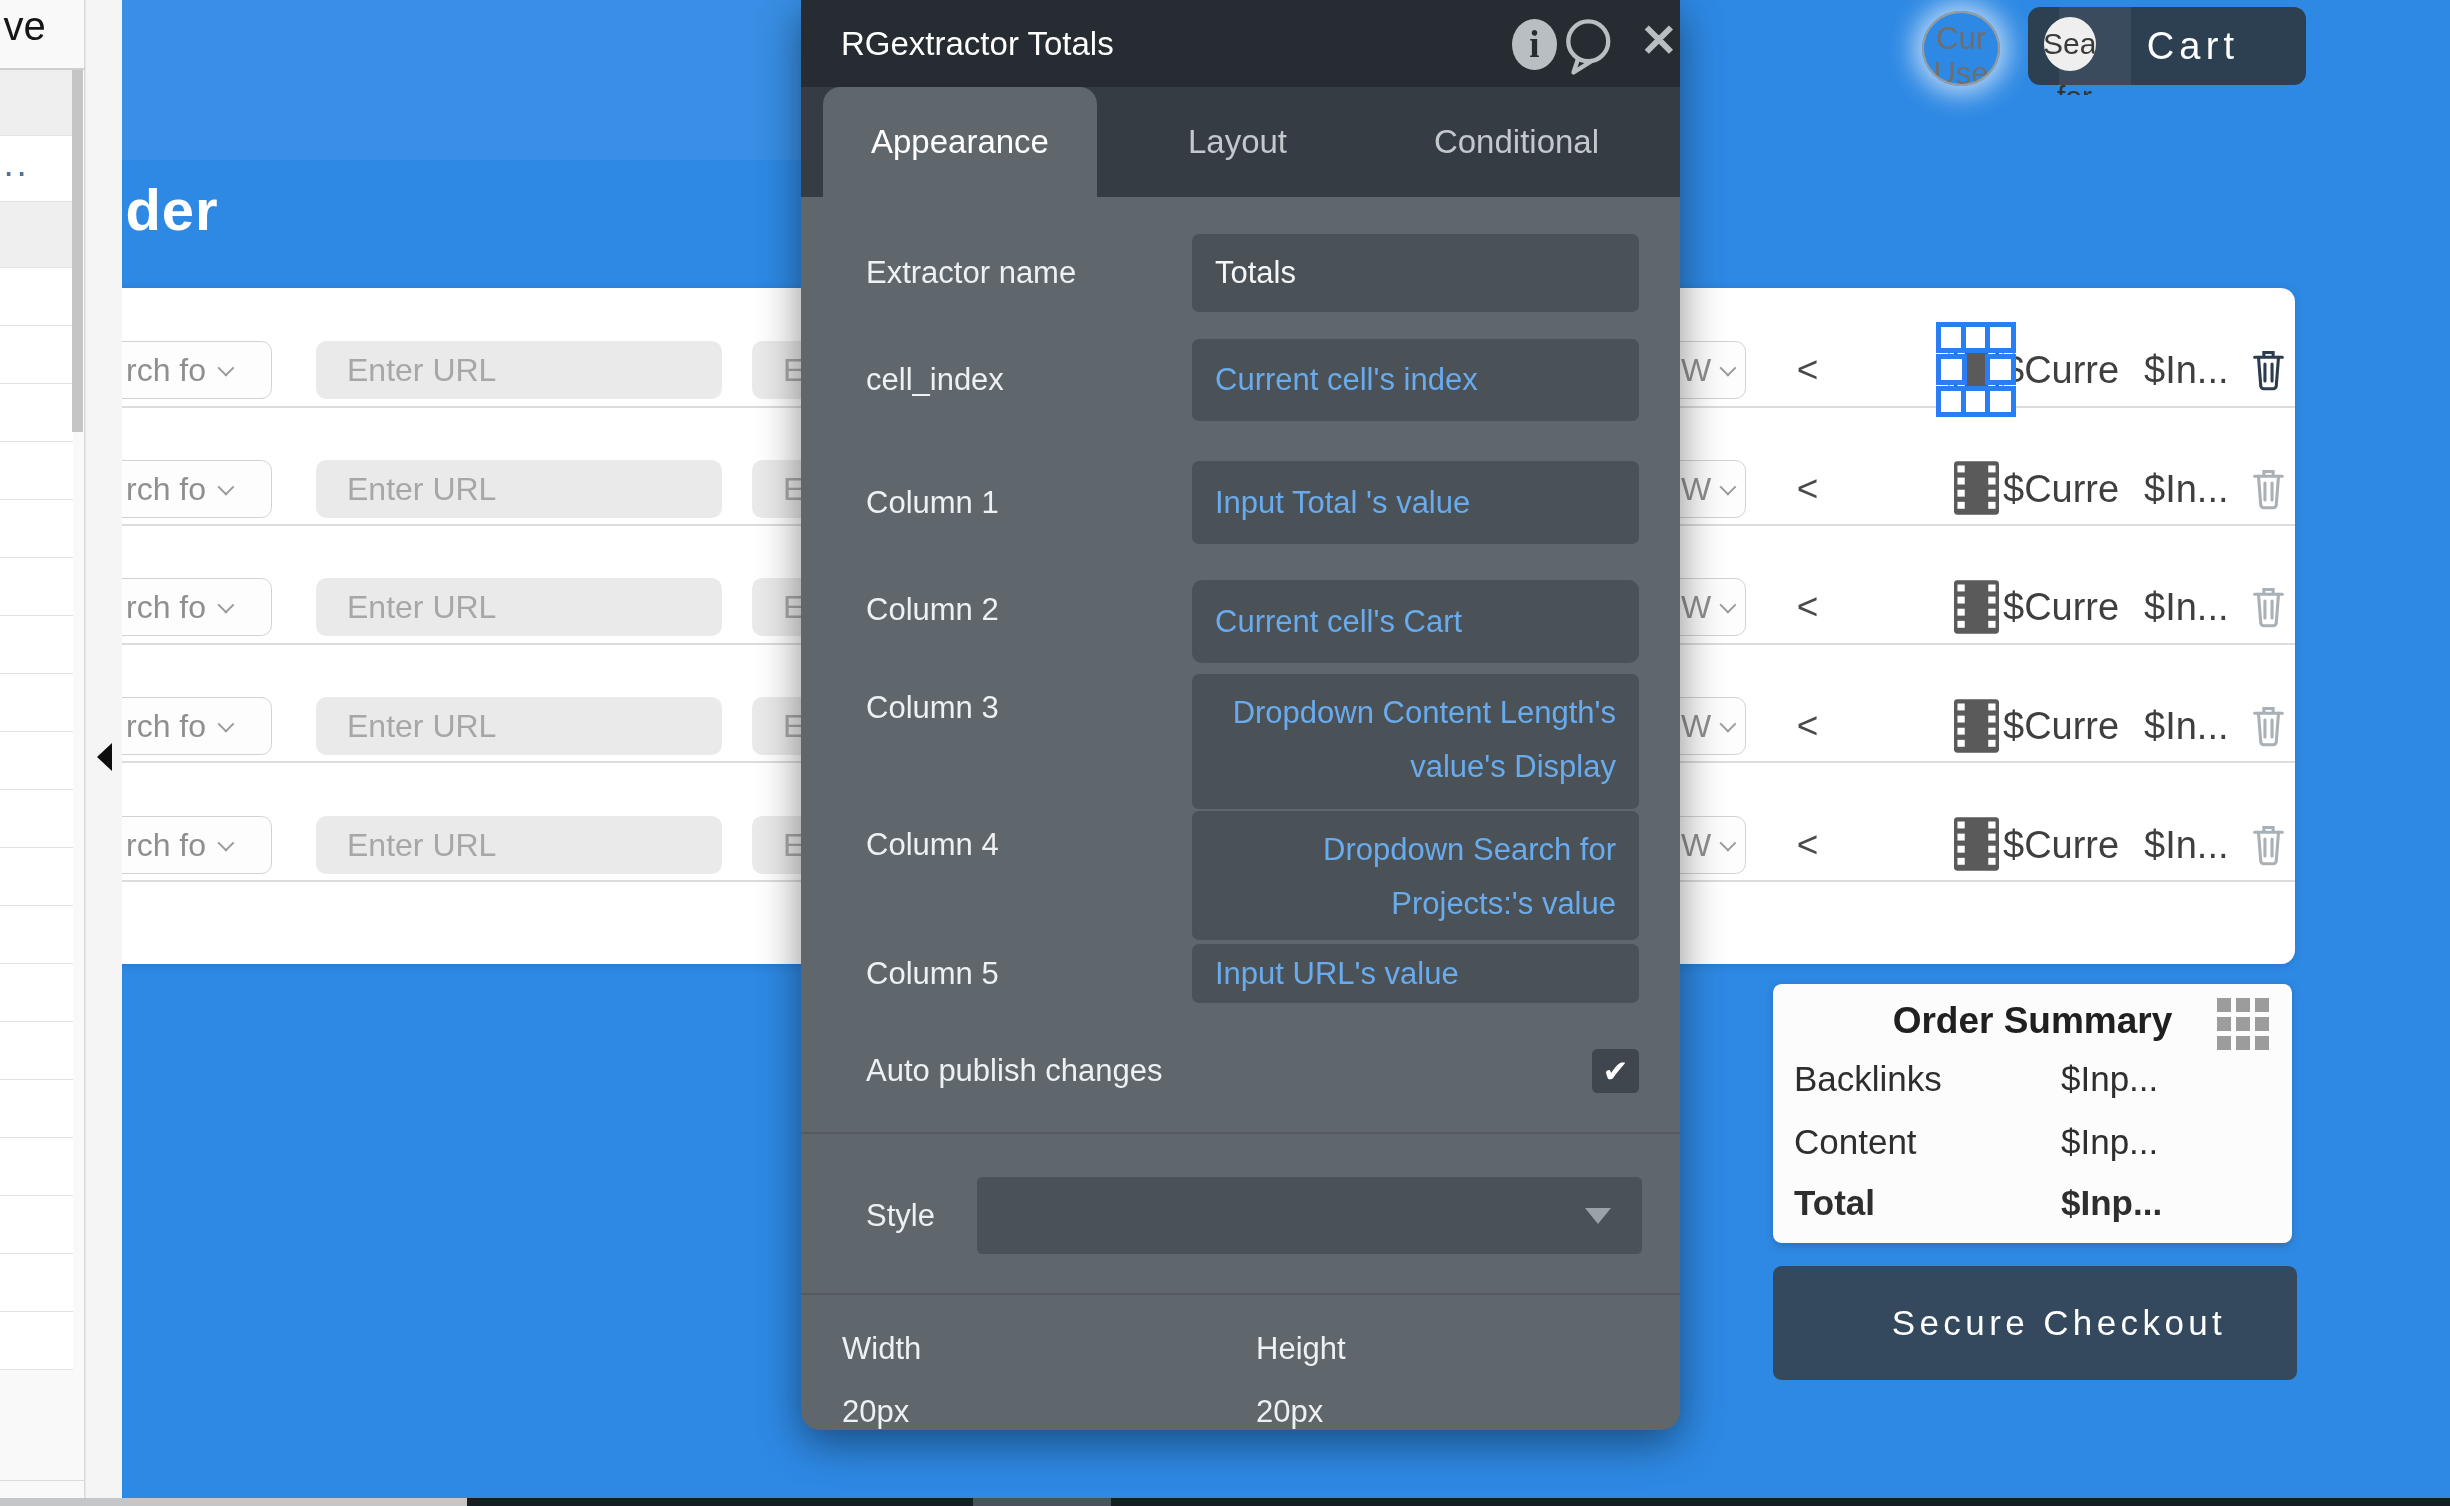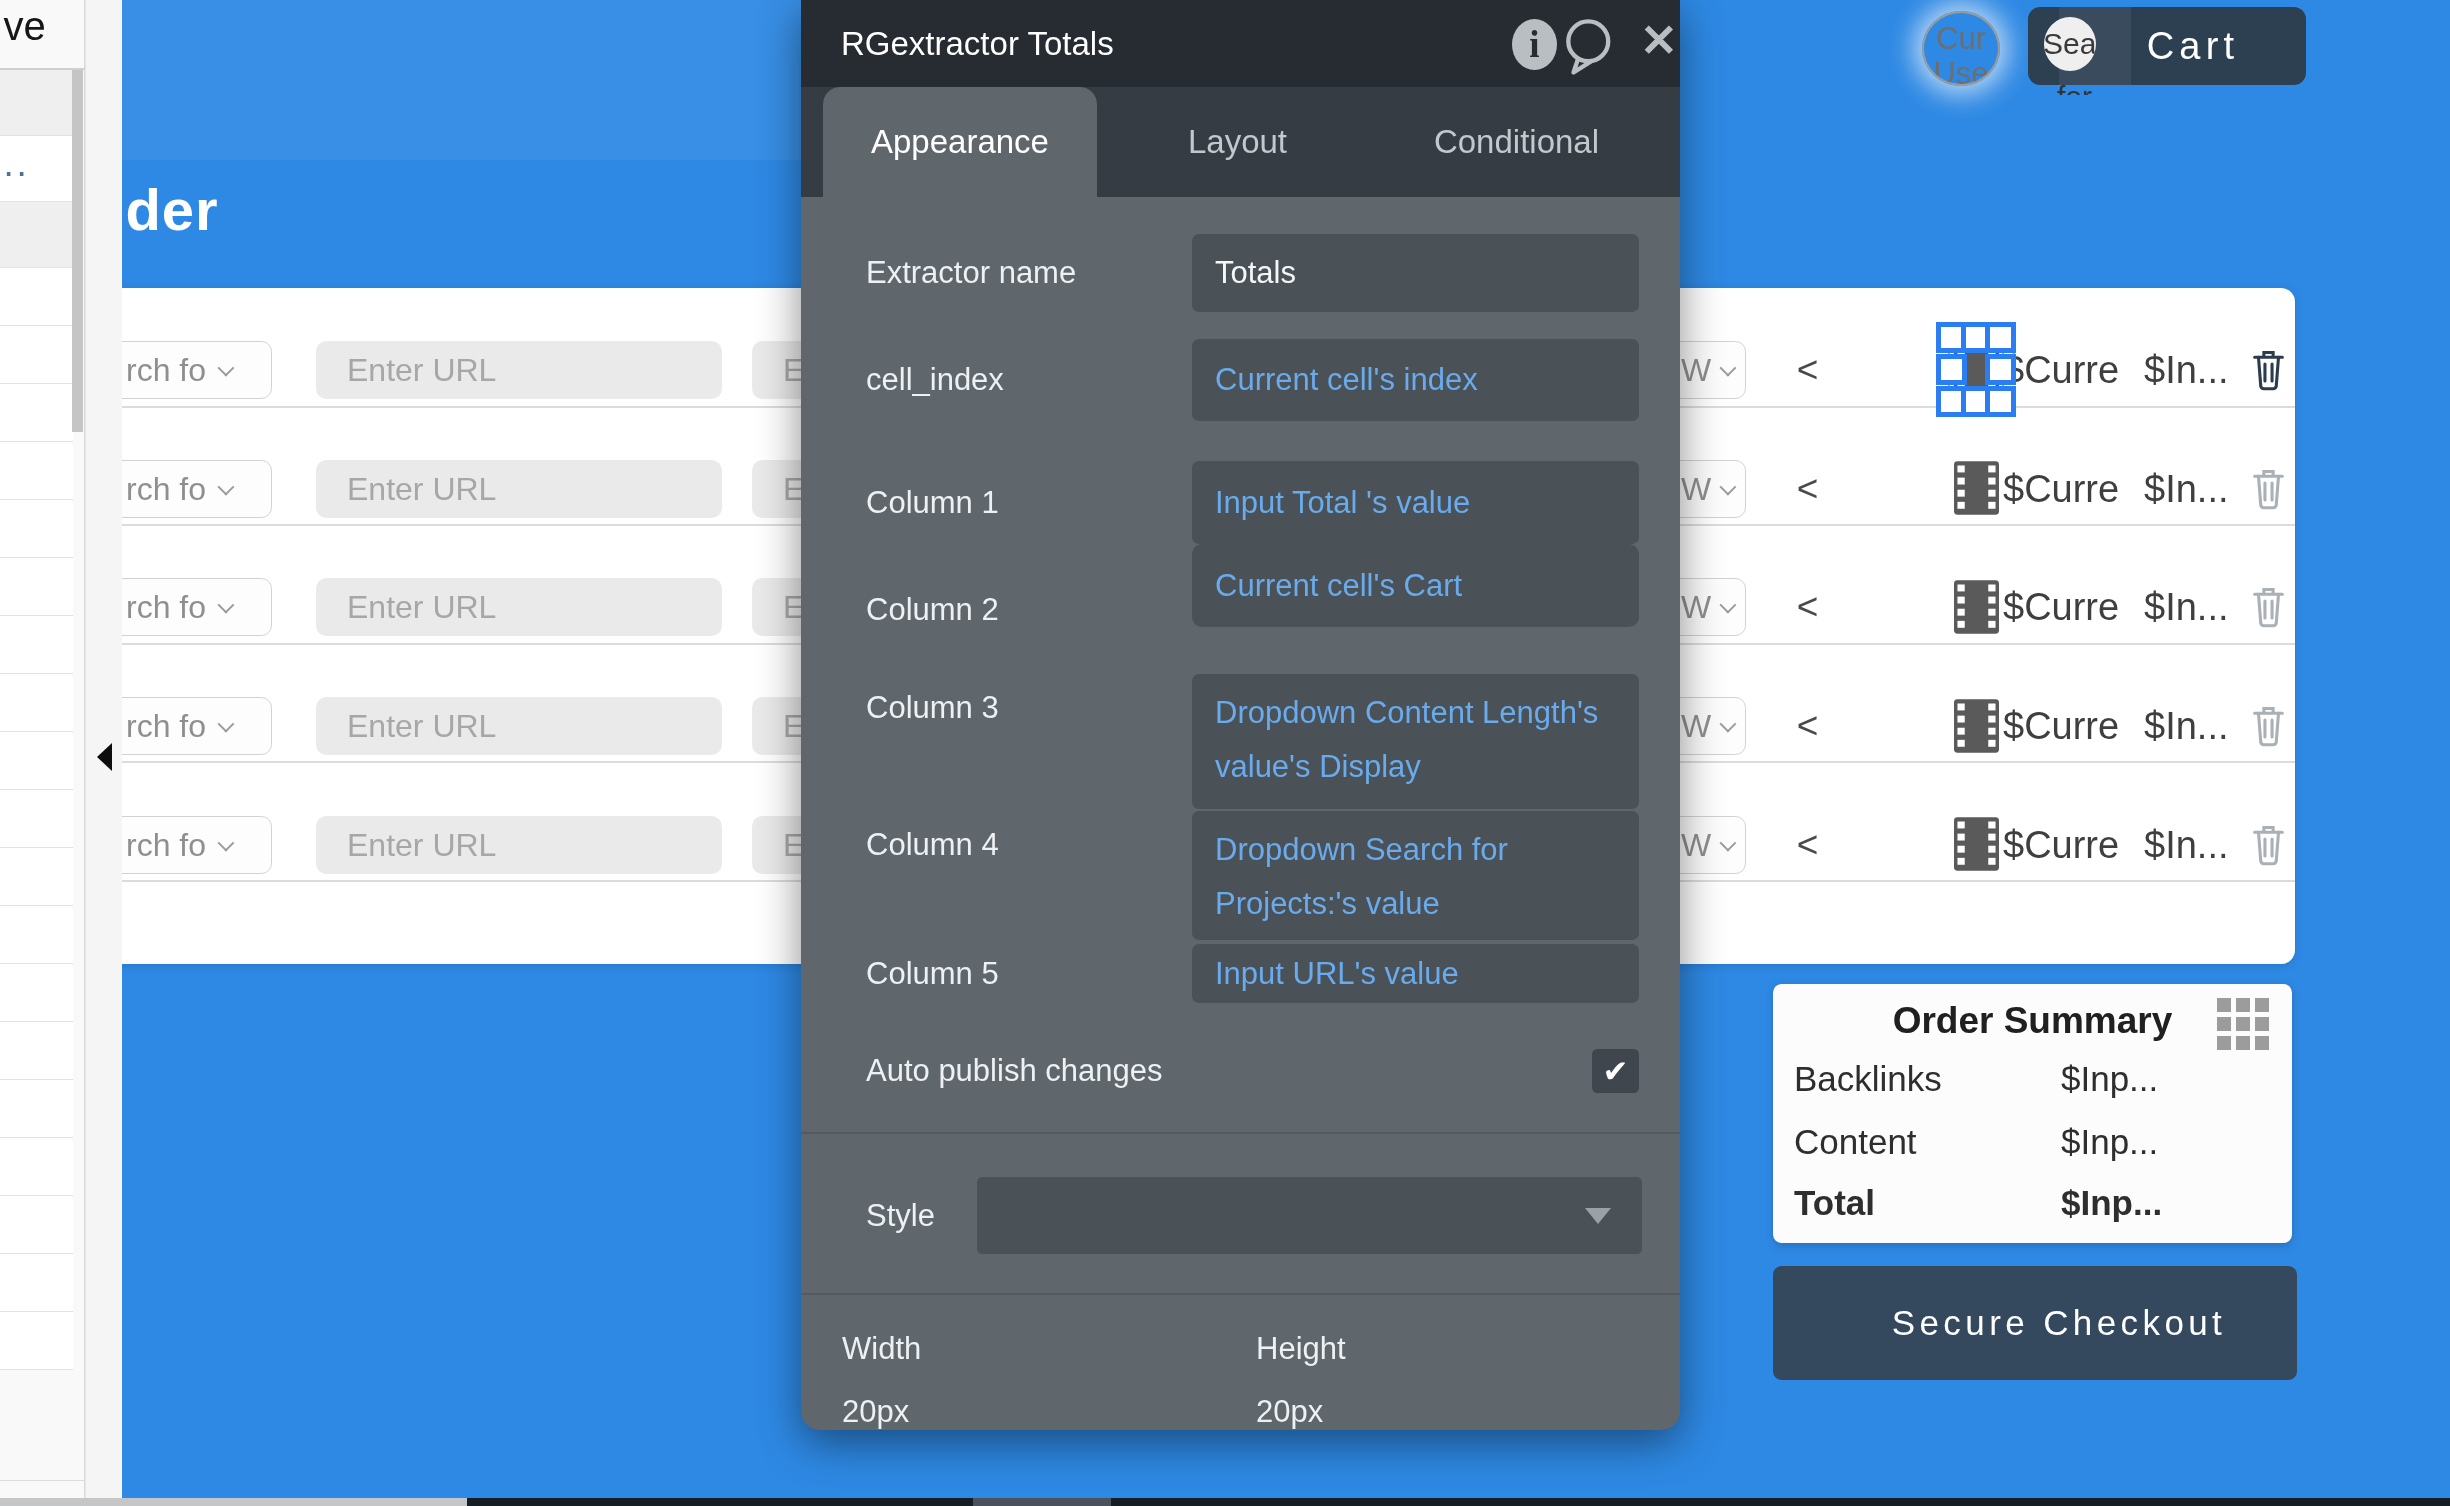--- a/index.html
+++ b/index.html
@@ -84,21 +84,21 @@
   .tabs-bar{left:0;top:87px;width:100%;height:110px;background:#353c43;}
   .tab{top:87px;height:110px;display:flex;align-items:center;justify-content:center;
        font-size:33px;color:#c3c8cc;}
   .tab.active{background:#5f666c;border-radius:17.4px 17.4px 0 0;color:#ffffff;}
   .f-label{left:41px;width:340px;font-size:31px;color:#eef1f3;display:flex;align-items:center;margin-left:24px;}
   .f-label.top{align-items:flex-start;padding-top:15.7px;}
   .f-box{left:391px;width:447px;background:#4a5157;border-radius:7px;font-size:31px;
          padding:0 23px;display:flex;align-items:center;overflow:hidden;}
   .f-box.multi{display:block;padding-top:12.2px;line-height:54px;}
   .f-box .val-text{color:#f4f6f7;}
-  .f-box .val-expr{color:#69abec;}
+  .f-box .val-expr{color:#69abec;text-align:right;}
   .checkbox{left:791px;top:1049px;width:47px;height:44px;background:#3f464d;border-radius:5.2px;
             display:flex;align-items:center;justify-content:center;color:#ffffff;font-size:31px;}
   .p-divider{left:0;width:879px;height:1.7px;background:#545a60;}
   .style-select{left:176px;top:1177px;width:665px;height:77px;background:#4a5157;border-radius:5.2px;}
   .caret-down{right:31px;top:31px;width:0;height:0;border-left:13px solid transparent;
               border-right:13px solid transparent;border-top:16.6px solid #9aa1a7;}
   .size-label{font-size:31px;color:#eef1f3;}
 
   
   .hbar-track-left{left:0;top:1498px;width:467px;height:7.8px;background:#c4c6c8;}
@@ -374,21 +374,21 @@
         </div>
         <div class="f-label abs" style="top:339px;height:82px;">cell_index</div>
         <div class="f-box abs" style="top:339px;height:82px;">
           <div class="val-expr">Current cell's index</div>
         </div>
         <div class="f-label abs" style="top:461px;height:83px;">Column 1</div>
         <div class="f-box abs" style="top:461px;height:83px;">
           <div class="val-expr">Input Total 's value</div>
         </div>
         <div class="f-label abs" style="top:568px;height:83px;">Column 2</div>
-        <div class="f-box abs" style="top:544px;height:83px;border-radius:10px;">
+        <div class="f-box abs" style="top:580px;height:83px;border-radius:10px;">
           <div class="val-expr">Current cell's Cart</div>
         </div>
         <div class="f-label abs top" style="top:674px;height:135px;">Column 3</div>
         <div class="f-box abs multi" style="top:674px;height:135px;">
           <div class="val-expr">Dropdown Content Length's value's Display</div>
         </div>
         <div class="f-label abs top" style="top:811px;height:129px;">Column 4</div>
         <div class="f-box abs multi" style="top:811px;height:129px;">
           <div class="val-expr">Dropdown Search for Projects:'s value</div>
         </div>

